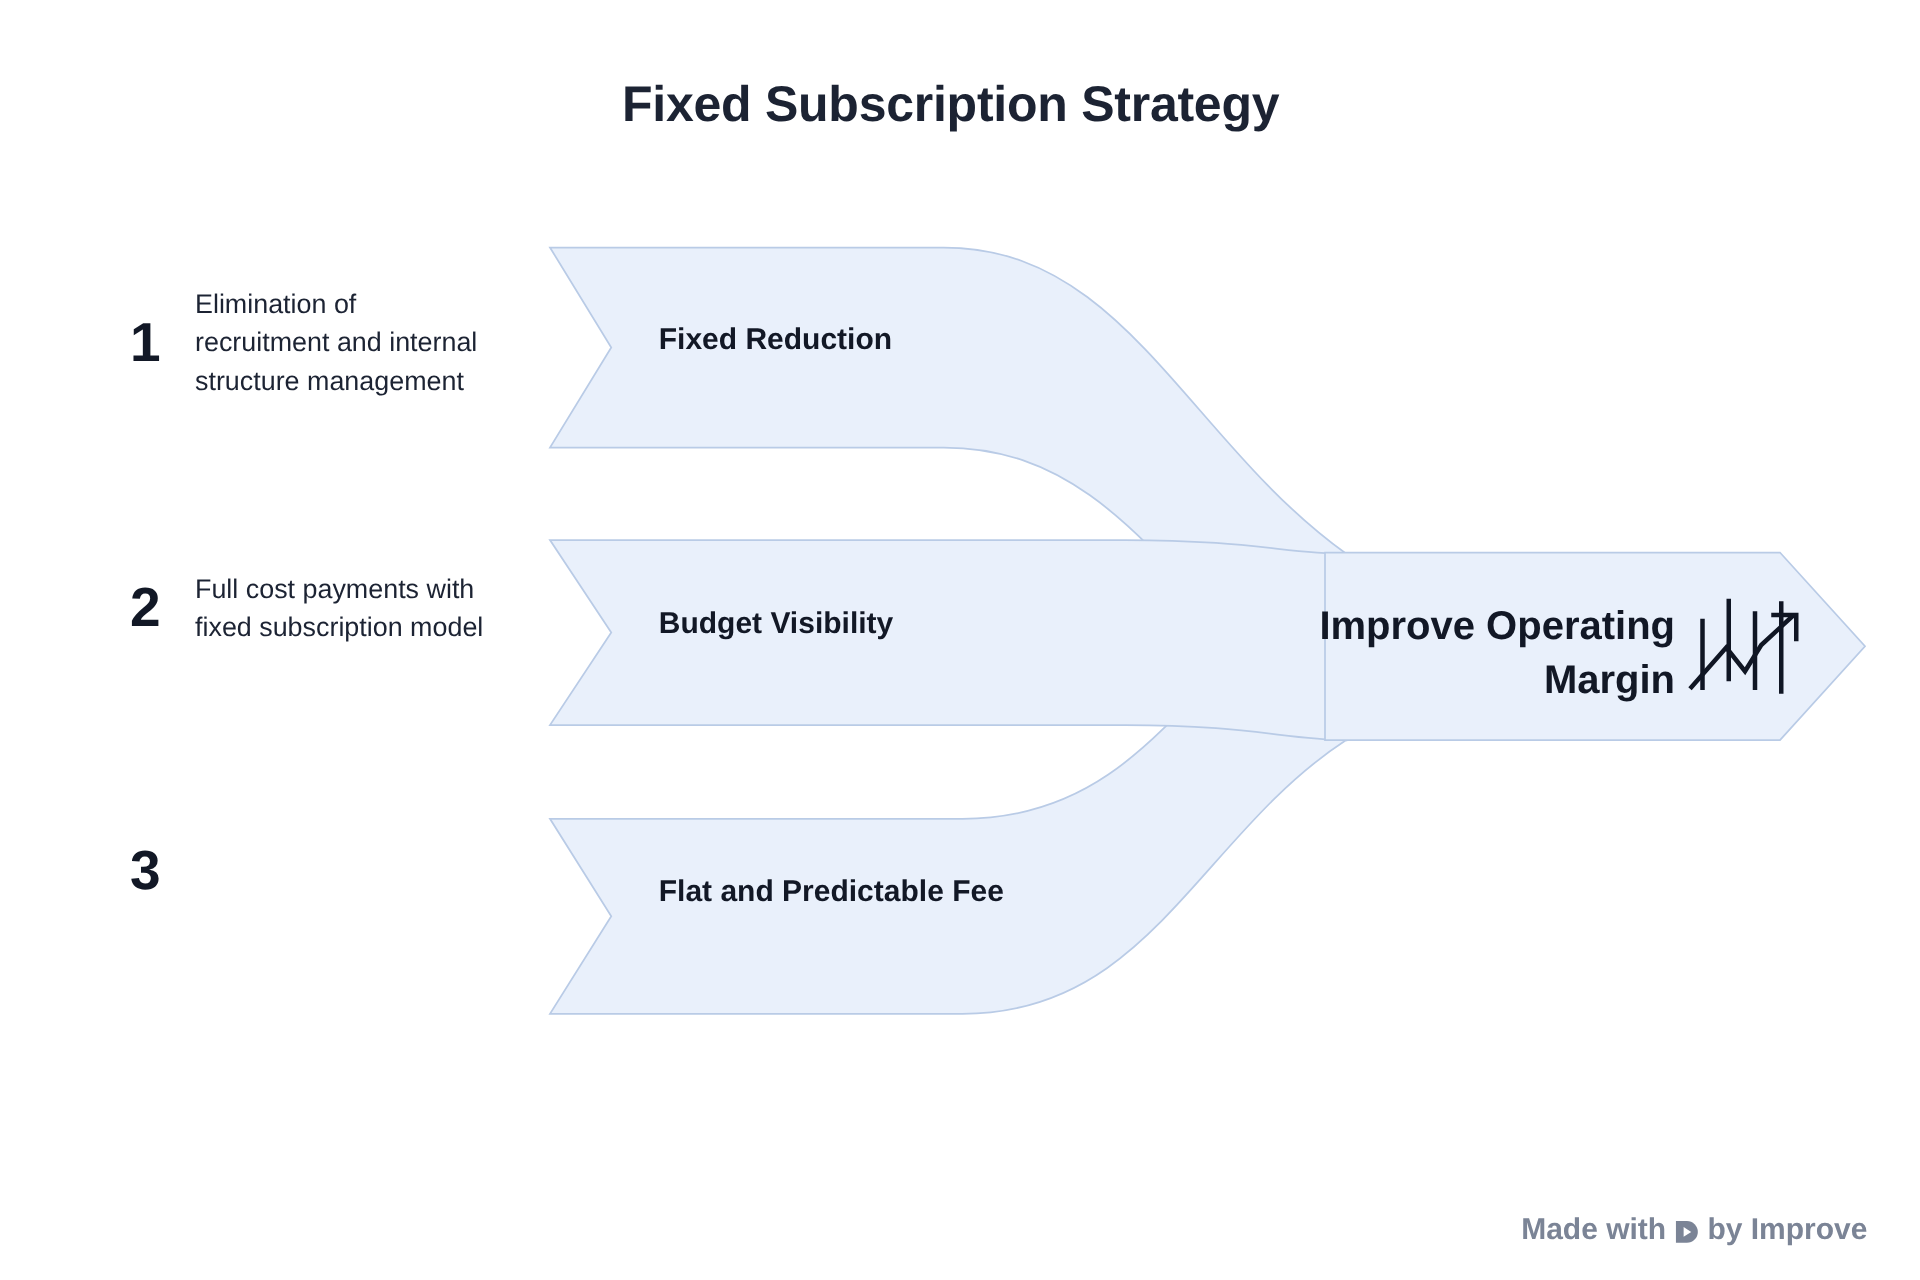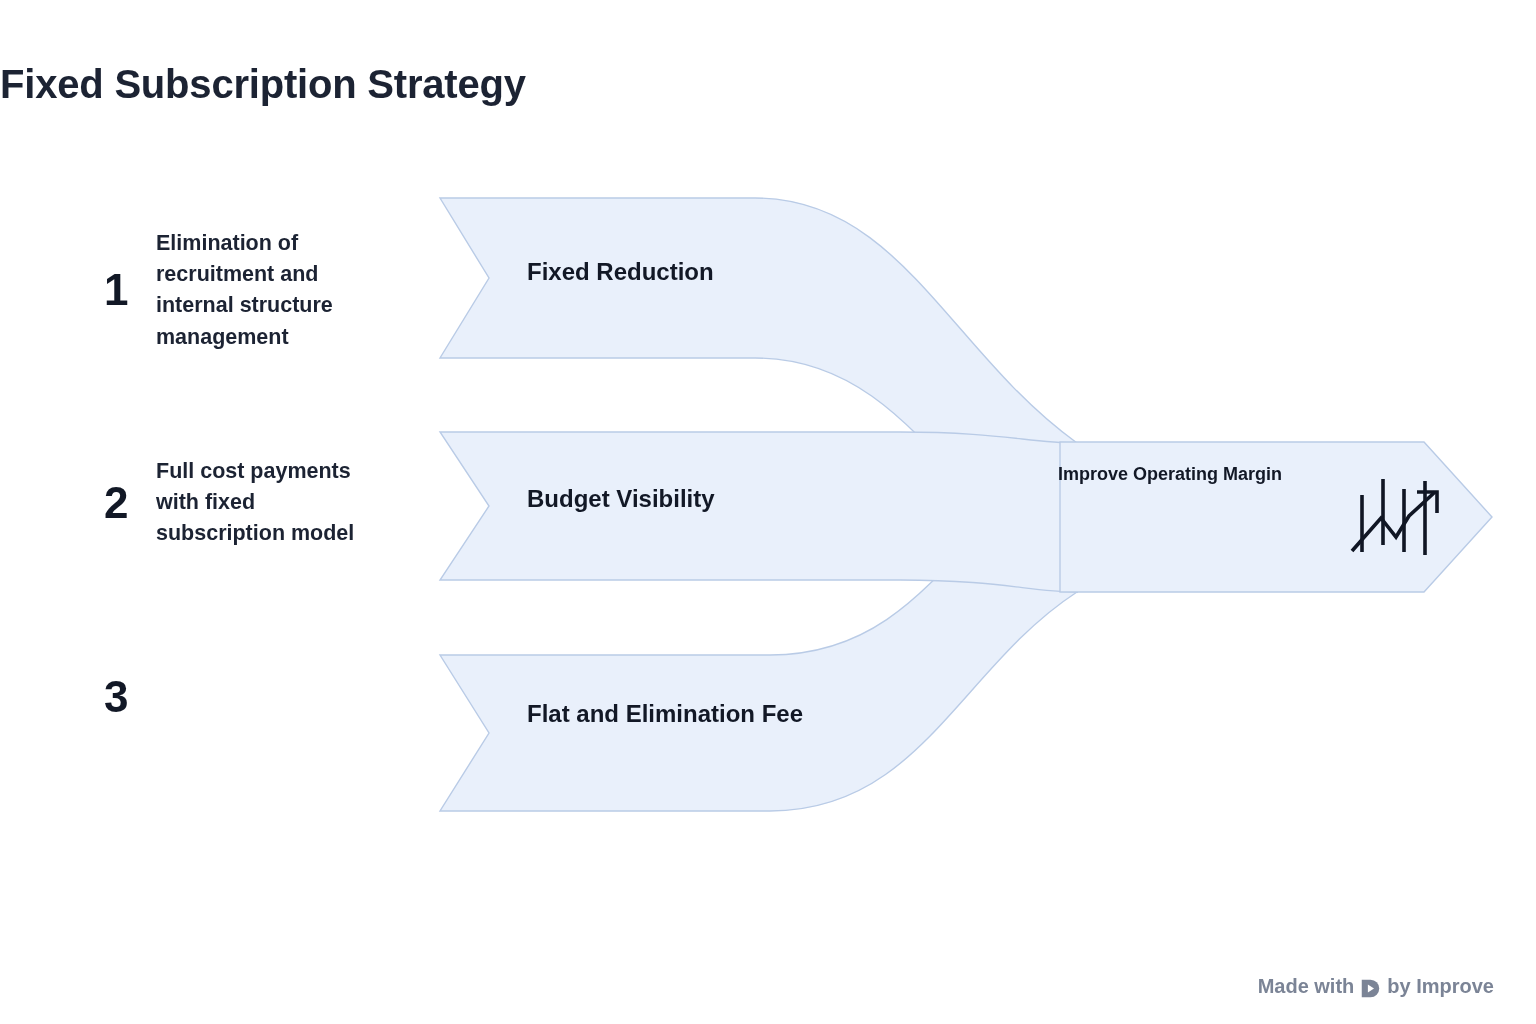--- a/index.html
+++ b/index.html
@@ -14,20 +14,21 @@
     overflow: hidden;
     font-family: "Liberation Sans", sans-serif;
     -webkit-font-smoothing: antialiased;
   }
 
   #page-title {
     position: absolute;
     left: 0;
     top: 62px;
     width: 1521px;
+    text-align: center;
     font-size: 40px;
     font-weight: bold;
     color: #1c2333;
     letter-spacing: -0.2px;
   }
 
   
   .step {
     position: absolute;
     display: flex;
@@ -38,21 +39,21 @@
     font-size: 44px;
     font-weight: bold;
     color: #121826;
     line-height: 1;
     width: 34px;
     text-align: left;
     flex: 0 0 34px;
   }
   .step-text {
     font-size: 21.5px;
-    font-weight: bold;
+    font-weight: normal;
     color: #1c2333;
     line-height: 1.45;
     width: 232px;
   }
 
   #step-1 { left: 104px; top: 228px; }
   #step-2 { left: 104px; top: 456px; }
   #step-3 { left: 104px; top: 675px; }
 
   
@@ -73,38 +74,38 @@
     line-height: 1.6;
     pointer-events: none;
   }
   #label-cost-reduction   { left: 527px; top: 253px; }
   #label-budget-visibility{ left: 527px; top: 480px; }
   #label-flat-fee         { left: 527px; top: 695px; width: 300px; }
 
   #label-outcome {
     position: absolute;
     left: 1000px;
-    top: 462px;
+    top: 479px;
     width: 340px;
-    text-align: center;
-    font-size: 18px;
+    text-align: right;
+    font-size: 32px;
     font-weight: bold;
     color: #121826;
     line-height: 1.35;
   }
 
   
   #footer {
     position: absolute;
     right: 42px;
     bottom: 26px;
     display: flex;
-    align-items: flex-end;
+    align-items: center;
     gap: 6px;
-    font-size: 20px;
+    font-size: 24px;
     font-weight: bold;
     color: #7b8496;
   }
   #napkin-logo-icon {
     display: inline-block;
     width: 21px;
     height: 21px;
     position: relative;
     top: 1px;
   }
@@ -171,21 +172,21 @@
 </div>
 
 <div class="step" id="step-3">
   <div class="step-number">3</div>
 </div>
 
 <div class="node-label" id="label-cost-reduction">Fixed Reduction</div>
 
 <div class="node-label" id="label-budget-visibility">Budget Visibility</div>
 
-<div class="node-label" id="label-flat-fee">Flat and Elimination Fee</div>
+<div class="node-label" id="label-flat-fee">Flat and Predictable Fee</div>
 
 <div id="label-outcome">Improve Operating Margin</div>
 
 <div id="footer">
   <span>Made with</span>
   <span id="napkin-logo-icon">
     <svg viewBox="0 0 24 24" width="21" height="21" xmlns="http://www.w3.org/2000/svg">
       <path d="M2 2 H12 A10 10 0 0 1 12 22 H2 Z" fill="#7b8496"></path>
       <path d="M9 7.5 L16 12 L9 16.5 Z" fill="#ffffff"></path>
     </svg>

